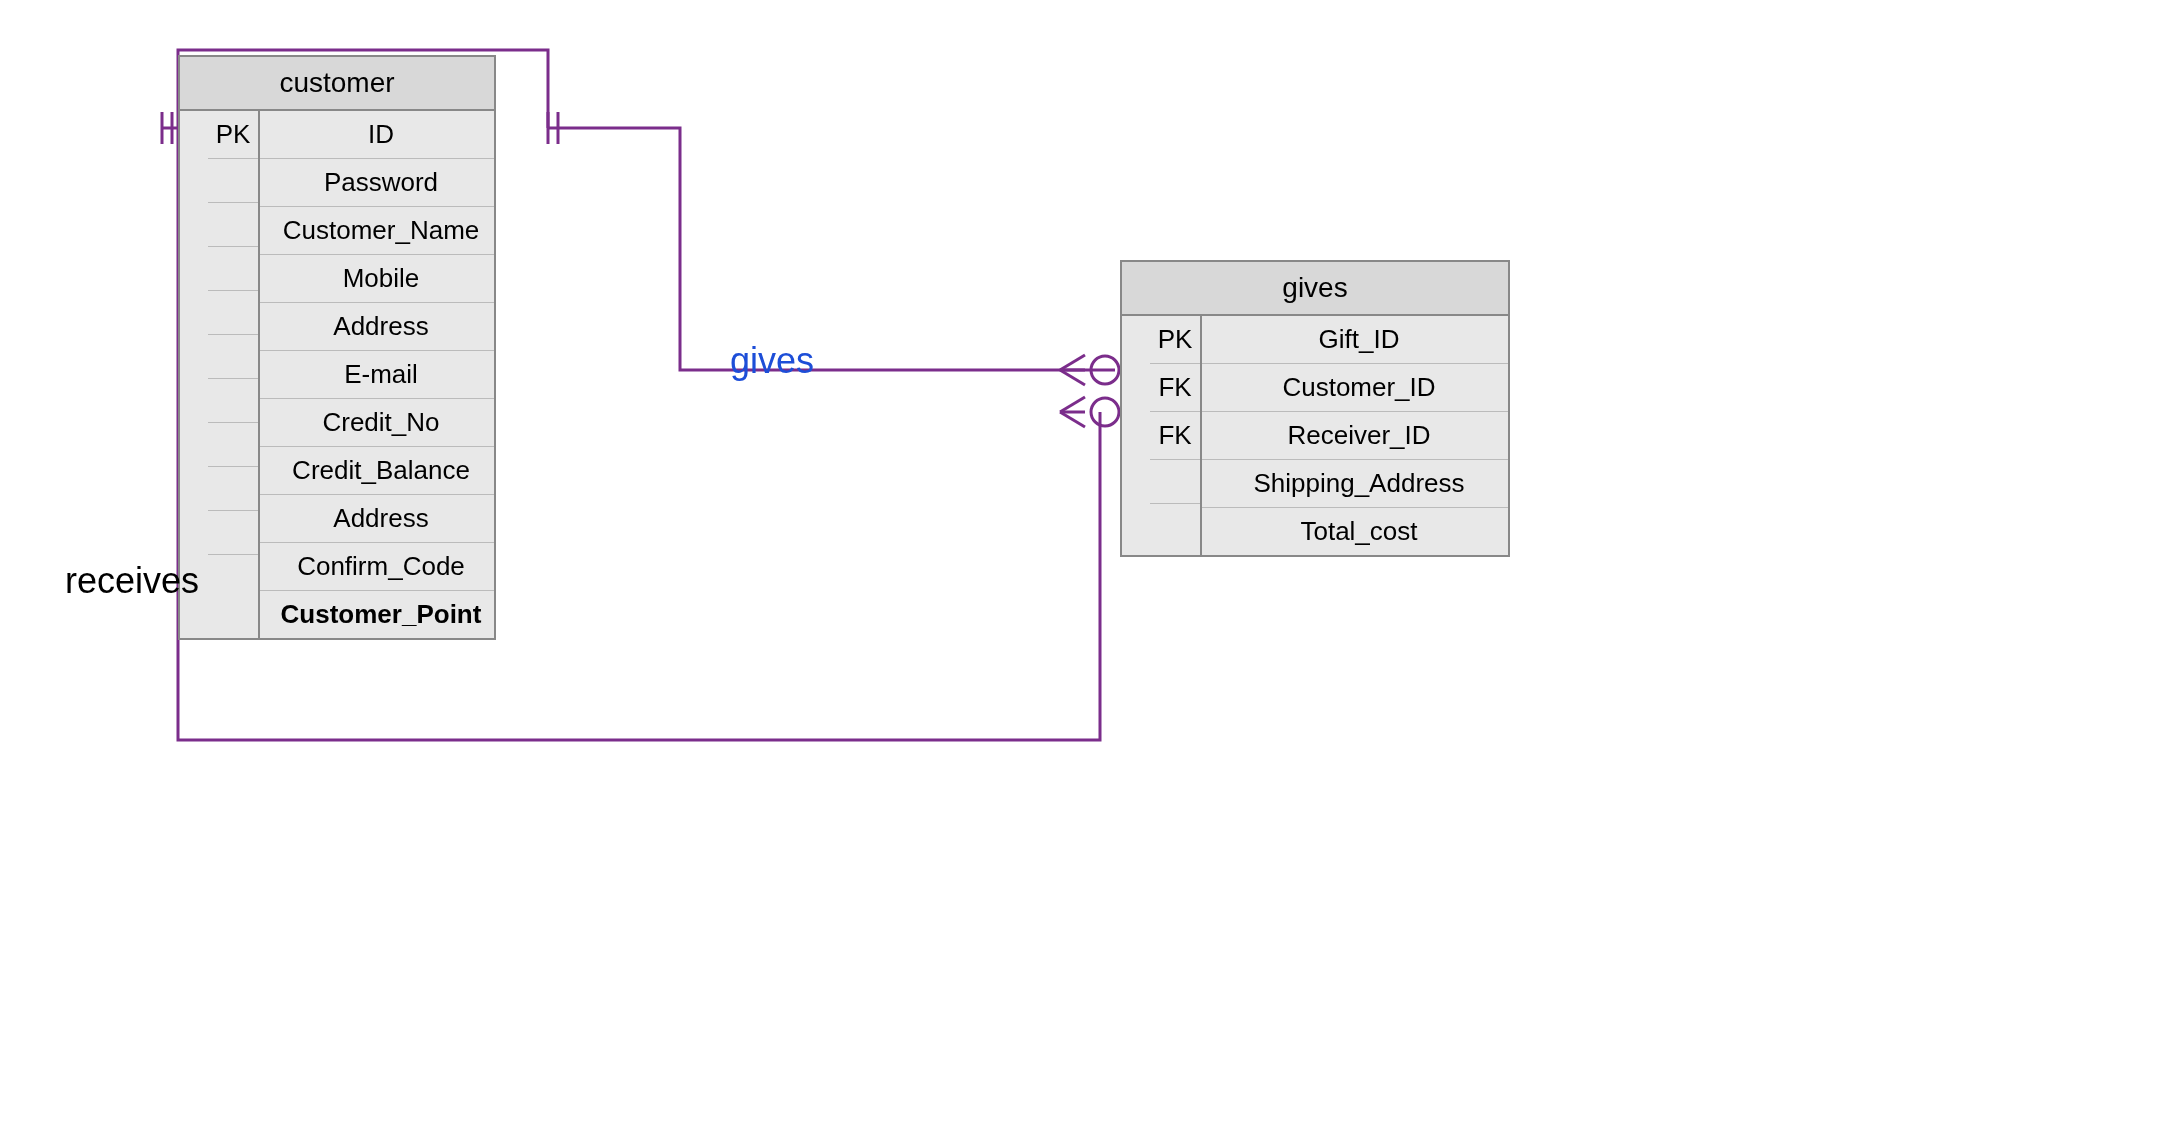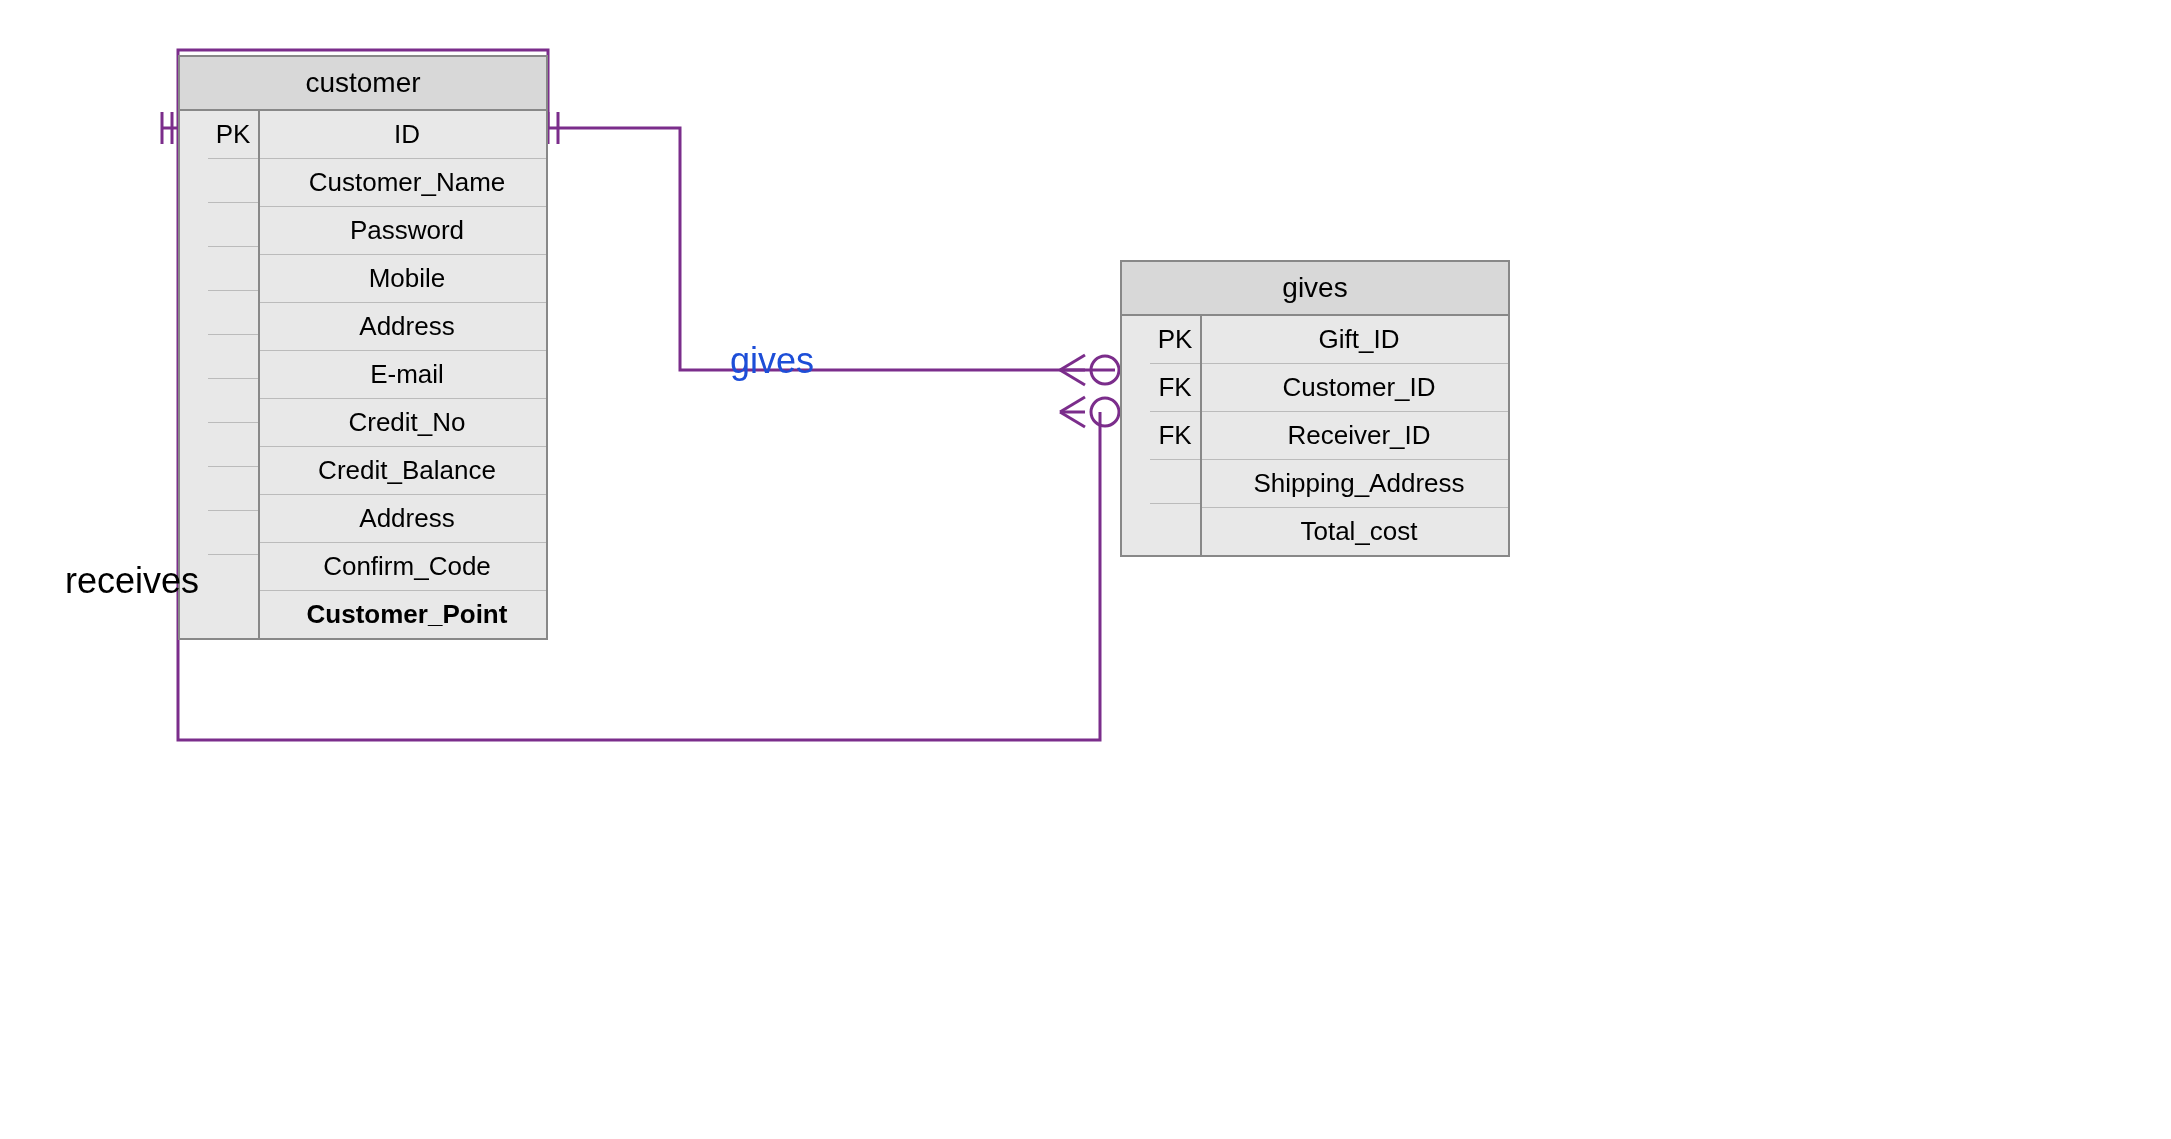--- a/index.html
+++ b/index.html
@@ -17,21 +17,21 @@
       position: relative;
       width: 100%;
       height: 100%;
     }
 
     
     .customer-table {
       position: absolute;
       left: 178px;
       top: 55px;
-      width: 370px;
+      width: 318px;
       border: 2px solid #888;
       background: #e8e8e8;
     }
 
     .table-header {
       background: #d8d8d8;
       border-bottom: 2px solid #888;
       text-align: center;
       padding: 10px 0;
       font-size: 28px;
@@ -166,22 +166,22 @@
         <div class="table-row"></div>
         <div class="table-row"></div>
         <div class="table-row"></div>
         <div class="table-row"></div>
         <div class="table-row"></div>
         <div class="table-row"></div>
         <div class="table-row"></div>
       </div>
       <div class="col-fields">
         <div class="table-row">ID</div>
+        <div class="table-row">Password</div>
         <div class="table-row">Customer_Name</div>
-        <div class="table-row">Password</div>
         <div class="table-row">Mobile</div>
         <div class="table-row">Address</div>
         <div class="table-row">E-mail</div>
         <div class="table-row">Credit_No</div>
         <div class="table-row">Credit_Balance</div>
         <div class="table-row">Address</div>
         <div class="table-row">Confirm_Code</div>
         <div class="table-row bold">Customer_Point</div>
       </div>
     </div>

